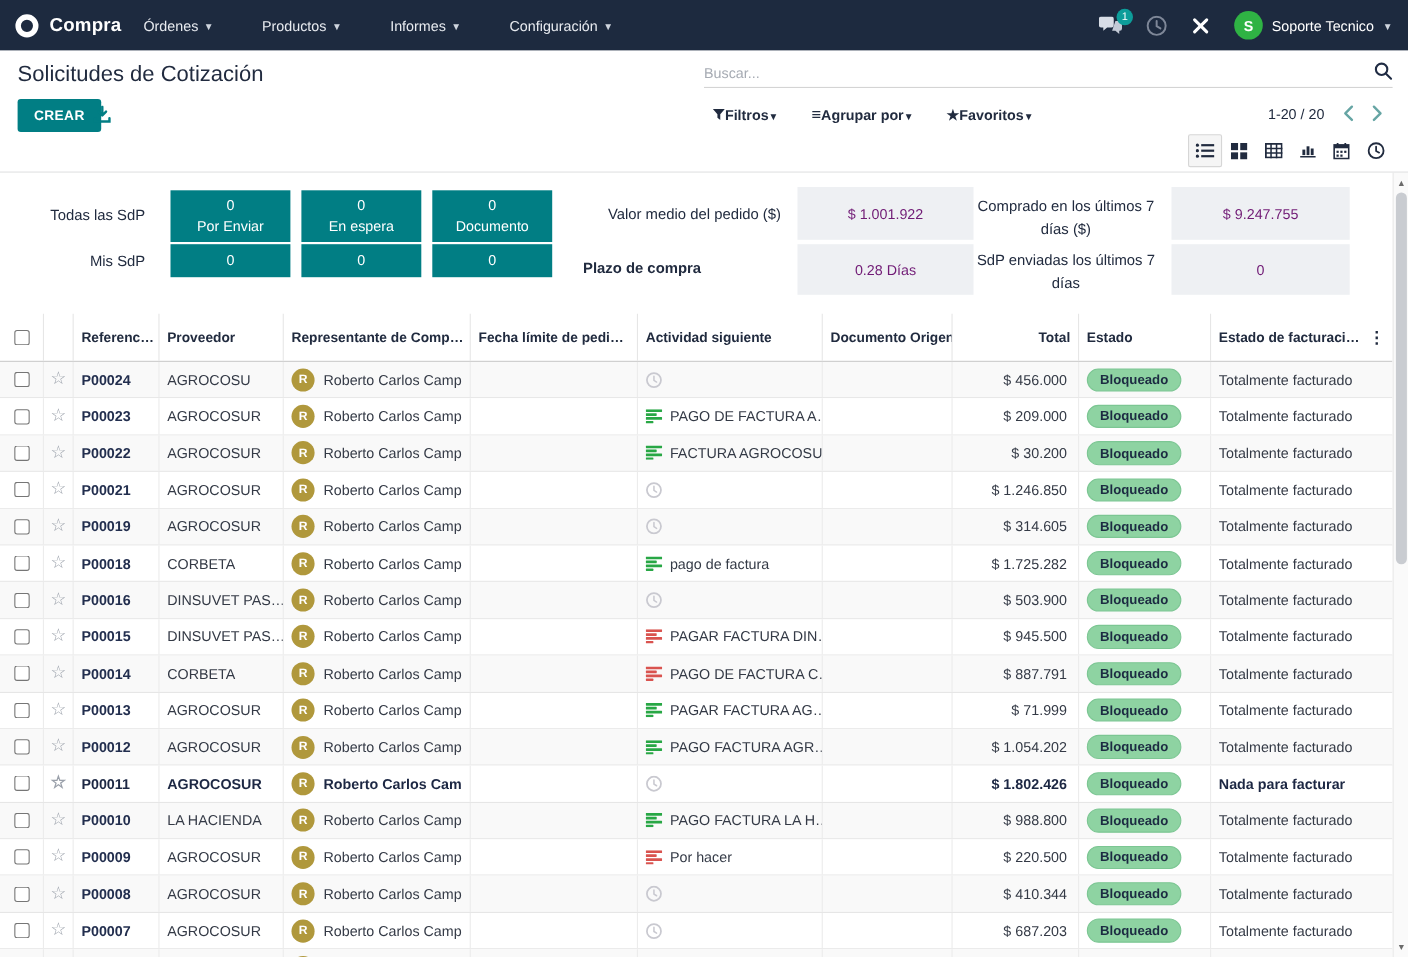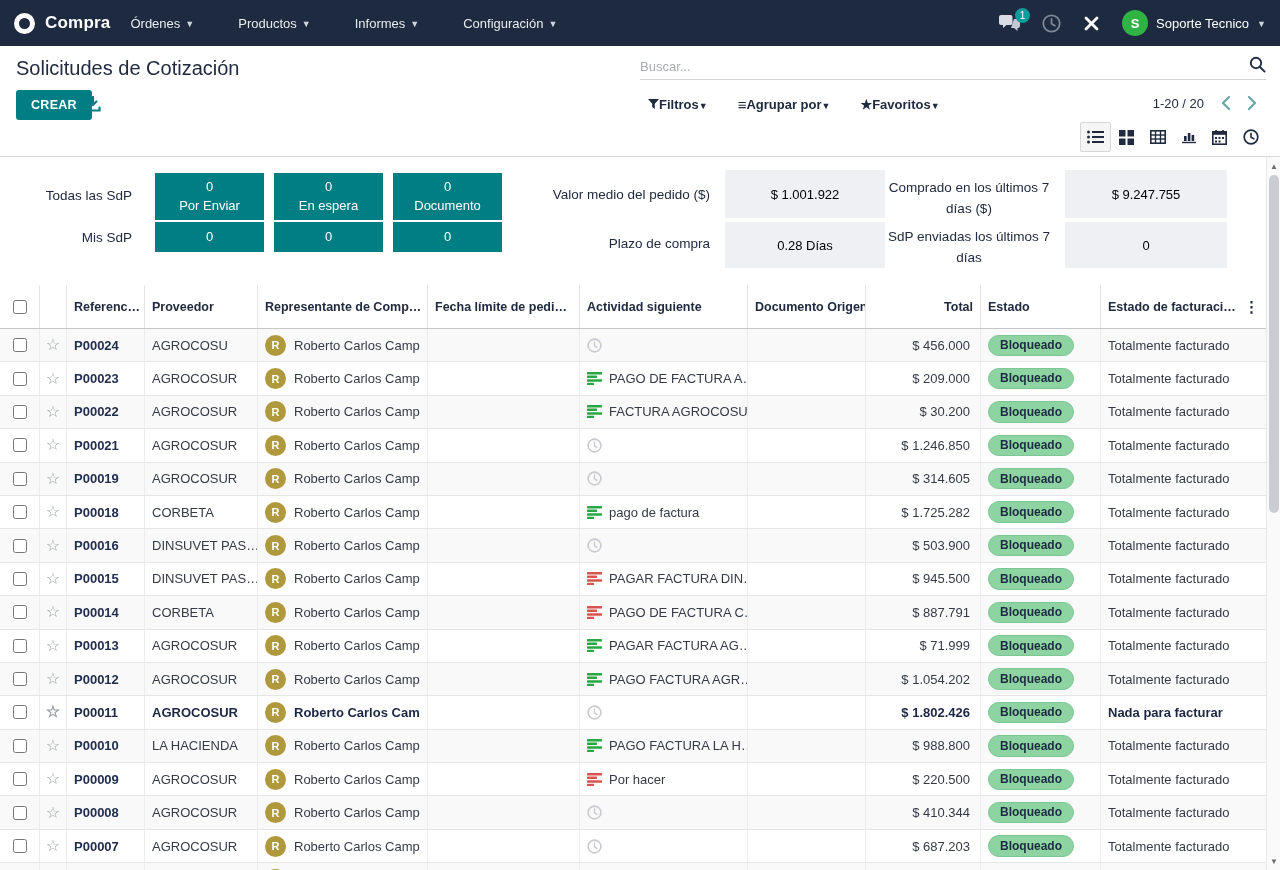--- a/index.html
+++ b/index.html
@@ -59,24 +59,24 @@
   .sdp-row.r1 { top:16px; }
   .sdp-row.r2 { top:65px; }
   .sdp-btn { width:109px; background:#017e84; color:#fff; border:none; cursor:pointer;
     font-size:13px; display:flex; flex-direction:column; align-items:center;
     justify-content:center; line-height:1.45; font-family:"Liberation Sans", sans-serif; }
   .sdp-btn.big { height:47px; }
   .sdp-btn.small { height:30px; }
   .metric-label { position:absolute; font-size:13.5px; color:#212b3f; }
   .ml-1 { left:530px; width:180px; top:30px; text-align:right; }
   .ml-2 { left:888px; width:162px; top:21px; text-align:center; line-height:1.55; }
-  .ml-3 { left:530px; width:180px; top:79px; text-align:right; }
+  .ml-3 { left:530px; width:180px; top:79px; text-align:left;font-weight:bold; }
   .ml-4 { left:888px; width:162px; top:70px; text-align:center; line-height:1.55; }
   .metric-box { position:absolute; background:#eef0f3; display:flex; align-items:center;
-    justify-content:center; font-size:13px; color:#000000; }
+    justify-content:center; font-size:13px; color:#701a75; }
   .mb-1 { left:725px; top:13px; width:160px; height:48px; }
   .mb-2 { left:1065px; top:13px; width:162px; height:48px; }
   .mb-3 { left:725px; top:65px; width:160px; height:46px; }
   .mb-4 { left:1065px; top:65px; width:162px; height:46px; }
 
   
   .table-area { position:absolute; top:285px; left:0; width:1266px; height:585px; overflow:hidden; }
   .grid-cols { display:grid; grid-template-columns:40px 27px 78px 113px 170px 152px 168px 118px 115px 120px 1fr; }
   .t-head { height:44px; border-bottom:1px solid #c6c6c6; background:#fff; }
   .th { display:flex; align-items:center; padding:0 7px; font-size:12.5px; font-weight:700;

